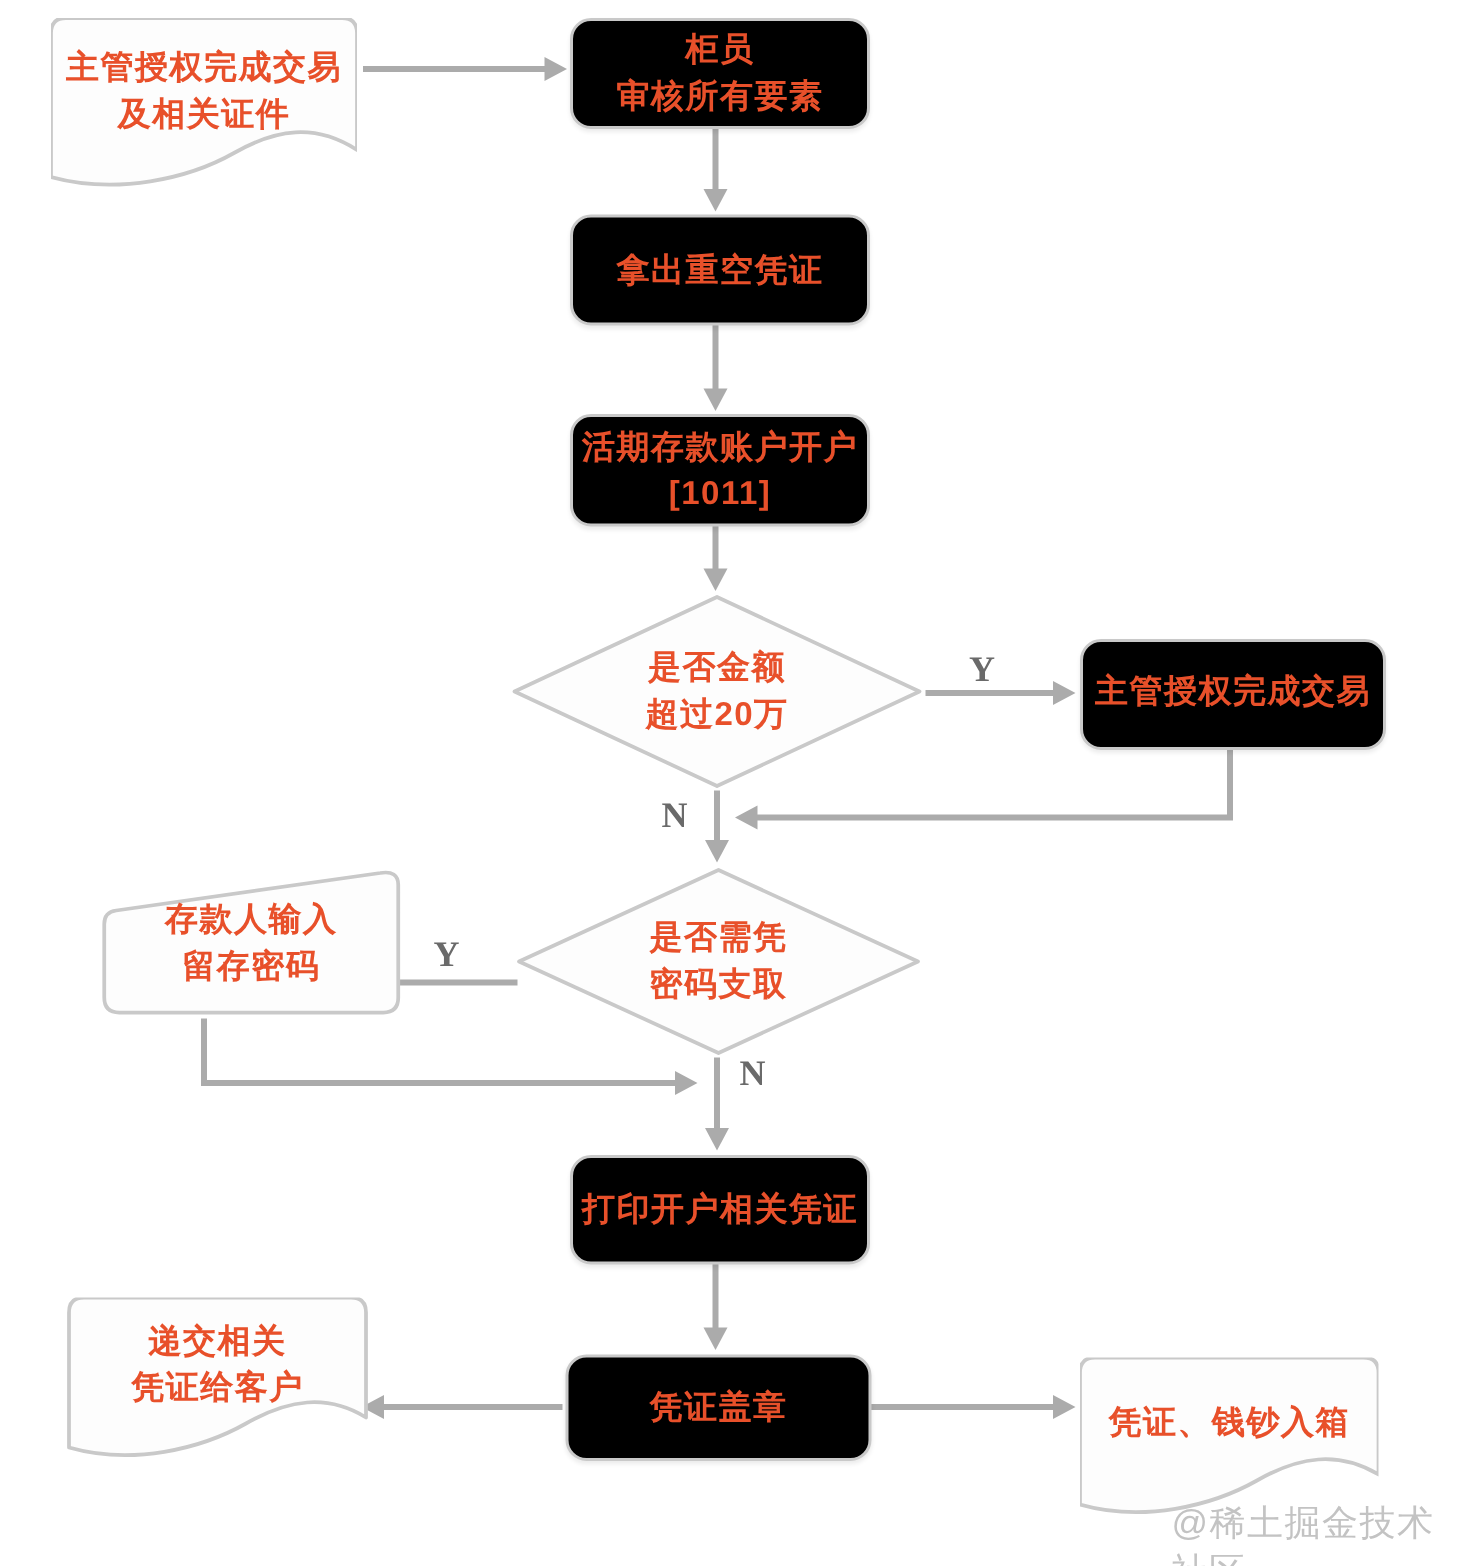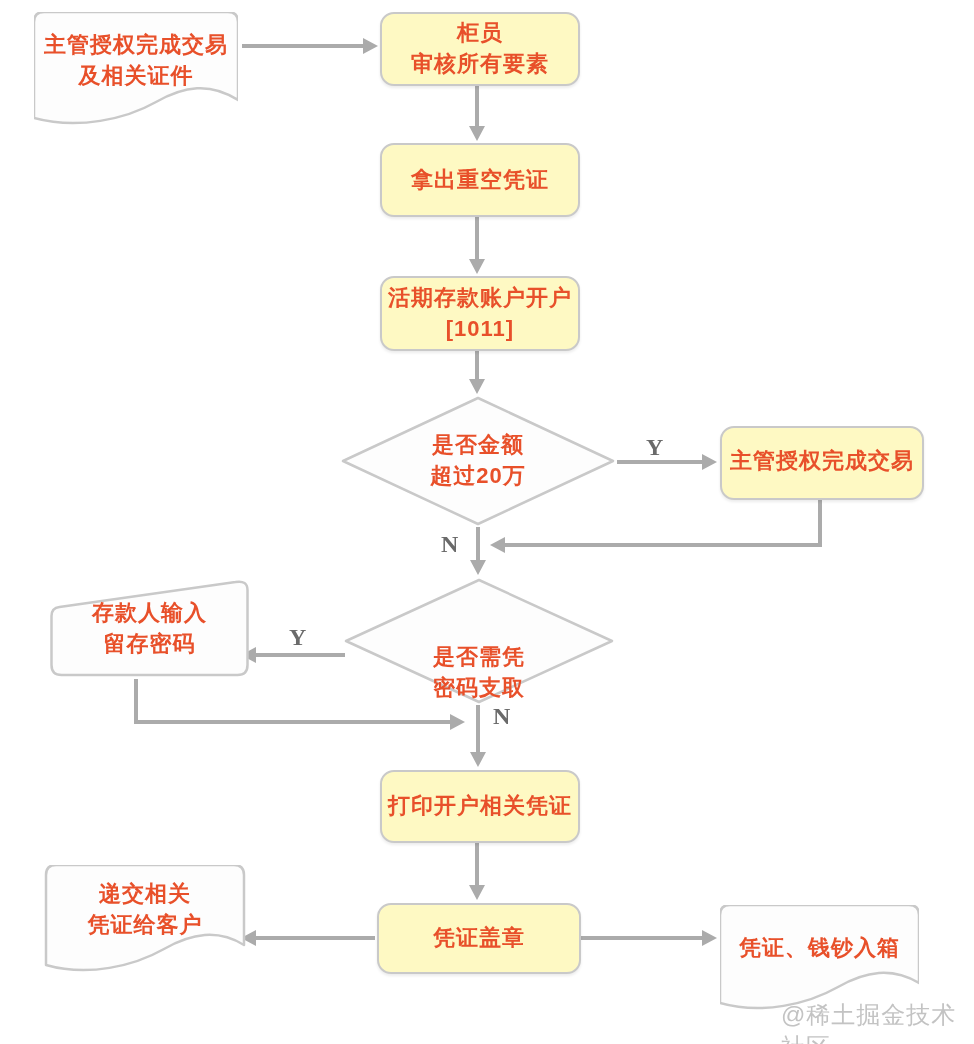--- a/index.html
+++ b/index.html
@@ -6,21 +6,21 @@
   .canvas{
     position:relative;width:974px;height:1044px;background:#ffffff;overflow:hidden;
     font-family:"Liberation Sans","DejaVu Sans",sans-serif;
   }
   svg.wires{position:absolute;left:0;top:0;z-index:1;}
   .node{
     position:absolute;z-index:2;display:flex;align-items:center;justify-content:center;
     text-align:center;
   }
   .process{
-    background:#fef9c3;border:2px solid #c9c9c9;border-radius:14px;
+    background:#000000;border:2px solid #c9c9c9;border-radius:14px;
     box-shadow:0 2px 3px rgba(0,0,0,0.08);
   }
   .shape{position:absolute;left:0;top:0;width:100%;height:100%;}
   .shape path,.shape polygon{fill:#fdfdfd;stroke:#c9c9c9;stroke-width:2.5;stroke-linejoin:round;}
   .nlabel{
     position:relative;z-index:3;color:#e8502a;font-weight:700;font-size:22px;line-height:1.4;
     white-space:pre-line;letter-spacing:1px;
   }
   .doclabel{margin-bottom:20px;}
   .ynlabel{
@@ -31,22 +31,22 @@
     position:absolute;z-index:5;color:#c3c3c3;font-size:24px;letter-spacing:1px;
     font-weight:400;
   }
   
   #n-doc-submit{left:34px;top:12px;width:204px;height:118px;}
   #n-teller{left:380px;top:12px;width:196px;height:70px;}
   #n-take-voucher{left:380px;top:143px;width:196px;height:70px;}
   #n-open-account{left:380px;top:276px;width:196px;height:71px;}
   #n-amount-check{left:341px;top:396px;width:274px;height:130px;}
   #n-supervisor{left:720px;top:426px;width:200px;height:70px;font-family:Liberation Mono, monospace;}
-  #n-password-check{left:344px;top:578px;width:270px;height:126px;align-items:flex-end;}
-  #n-depositor-pass{left:36px;top:580px;width:227px;height:97px;}
+  #n-password-check{left:344px;top:578px;width:270px;height:126px;}
+  #n-depositor-pass{left:54px;top:580px;width:227px;height:97px;}
   #n-print{left:380px;top:770px;width:196px;height:69px;}
   #n-stamp{left:377px;top:903px;width:200px;height:67px;}
   #n-deliver{left:35px;top:865px;width:220px;height:110px;text-align:center;}
   #n-voucher-box{left:720px;top:905px;width:199px;height:106px;}
   #lbl-y1{left:646px;top:434px;}
   #lbl-n1{left:441px;top:531px;}
   #lbl-y2{left:289px;top:624px;}
   #lbl-n2{left:493px;top:703px;}
   #wm{left:781px;top:999px;}
 </style>

